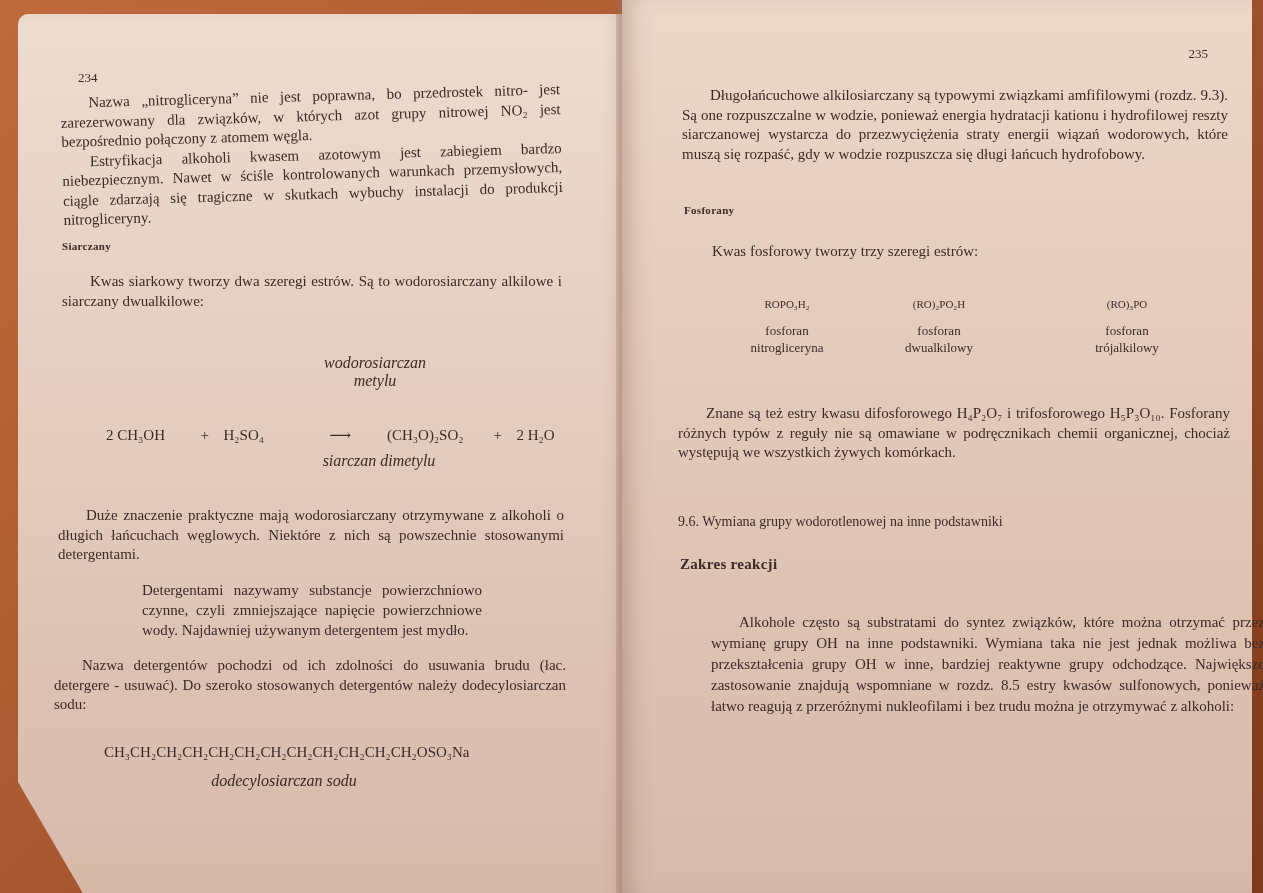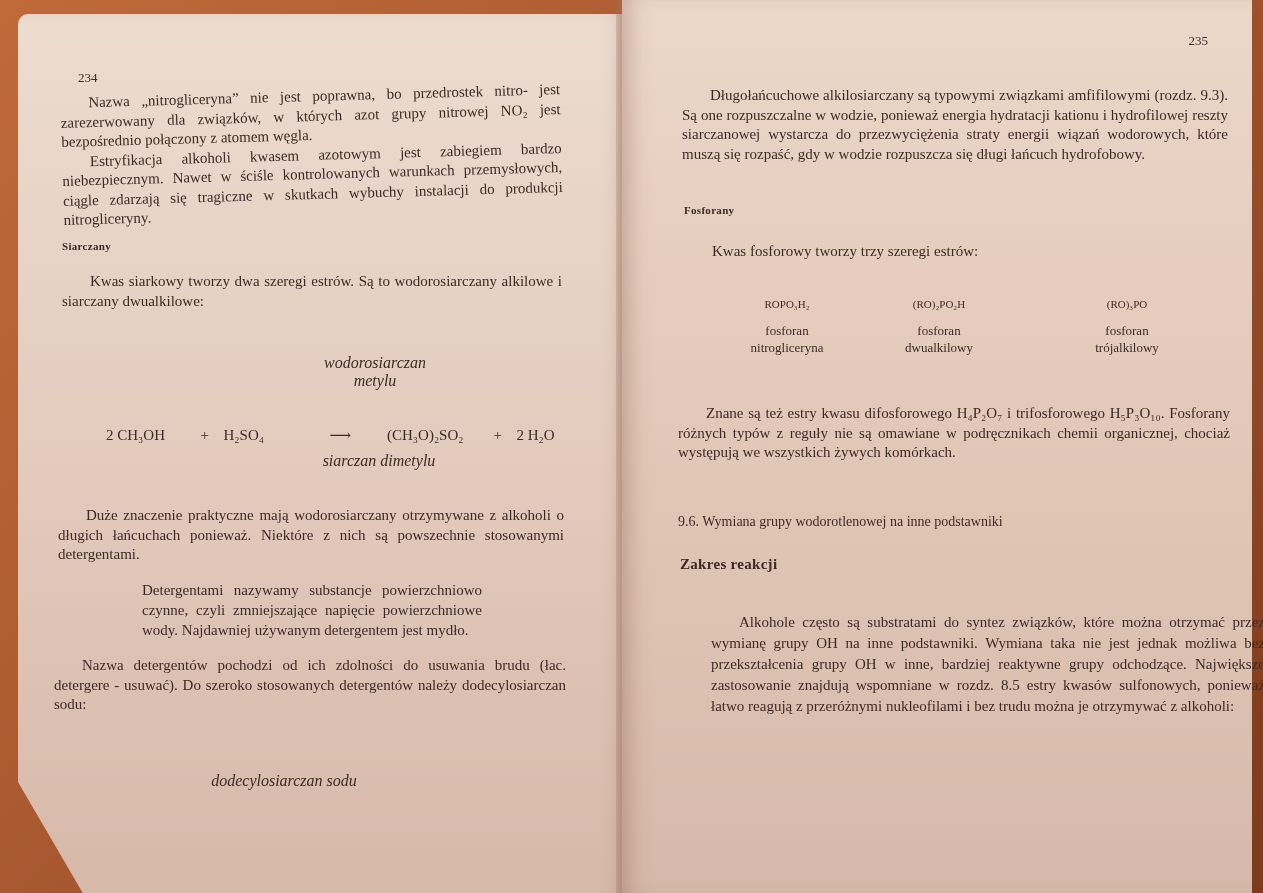--- a/index.html
+++ b/index.html
@@ -29,21 +29,21 @@
       left: 622px; width: 630px;
       background: linear-gradient(180deg, #ecd7c9 0%, #e1c6b6 55%, #d6b9aa 100%);
       box-shadow: inset 18px 0 22px -12px rgba(120,80,60,0.35);
     }
     .gutter {
       position: absolute; left: 616px; top: 0; width: 10px; height: 893px;
       background: linear-gradient(90deg, rgba(150,105,85,0.25), rgba(160,115,95,0.45), rgba(150,105,85,0.2));
     }
     .page-num { position: absolute; font-size: 13px; }
     .left-pn { left: 60px; top: 56px; }
-    .right-pn { right: 44px; top: 33px; margin-left: 48px; }
+    .right-pn { right: 44px; top: 46px; margin-left: 48px; }
 
     .text { position: absolute; font-size: 15px; line-height: 19.5px; text-align: justify; }
     .indent { text-indent: 28px; margin: 0; }
     .h-sub { position: absolute; font-weight: bold; font-size: 11px; letter-spacing: 0.3px; }
     .h-main { position: absolute; font-weight: normal; font-size: 14px; }
 
     .eq { position: absolute; font-size: 15px; white-space: nowrap; }
     .eq span { display: inline-block; }
     .label { position: absolute; font-size: 16px; text-align: center; line-height: 18px; font-style: italic; }
 
@@ -82,29 +82,30 @@
     <span style="width:30px; text-align:center">+</span>
     <span style="width:70px">H₂SO₄</span>
     <span style="width:86px; text-align:center">⟶</span>
     <span style="width:92px">(CH₃O)₂SO₂</span>
     <span style="width:30px; text-align:center">+</span>
     <span>2 H₂O</span>
   </div>
   <div class="label" style="left:296px; top:438px; width:130px;">siarczan dimetylu</div>
 
   <div class="text" style="left:40px; top:492px; width:506px;">
-    <p class="indent">Duże znaczenie praktyczne mają wodorosiarczany otrzymywane z alkoholi o długich łańcuchach ponieważ. Niektóre z nich są powszechnie stosowanymi detergentami.</p>
+    <p class="indent">Duże znaczenie praktyczne mają wodorosiarczany otrzymywane z alkoholi o długich łańcuchach węglowych. Niektóre z nich są powszechnie stosowanymi detergentami.</p>
   </div>
 
   <div class="boxed" style="left:124px; top:566px; width:340px;">Detergentami nazywamy substancje powierzchniowo czynne, czyli zmniejszające napięcie powierzchniowe wody. Najdawniej używanym detergentem jest mydło.</div>
 
   <div class="text" style="left:36px; top:642px; width:512px;">
     <p class="indent">Nazwa detergentów pochodzi od ich zdolności do usuwania brudu (łac. detergere - usuwać). Do szeroko stosowanych detergentów należy dodecylosiarczan sodu:</p>
   </div>
 
+  <div class="eq" style="left:86px; top:730px; font-size:15px;">CH₃CH₂CH₂CH₂CH₂CH₂CH₂CH₂CH₂CH₂CH₂CH₂OSO₃Na</div>
   <div class="label" style="left:186px; top:758px; width:160px;">dodecylosiarczan sodu</div>
 </div>
 
 <div class="gutter"></div>
 
 <div class="page page-right">
   <div class="page-num right-pn">235</div>
 
   <div class="text" style="left:60px; top:86px; width:546px;">
     <p class="indent">Długołańcuchowe alkilosiarczany są typowymi związkami amfifilowymi (rozdz. 9.3). Są one rozpuszczalne w wodzie, ponieważ energia hydratacji kationu i hydrofilowej reszty siarczanowej wystarcza do przezwyciężenia straty energii wiązań wodorowych, które muszą się rozpaść, gdy w wodzie rozpuszcza się długi łańcuch hydrofobowy.</p>

